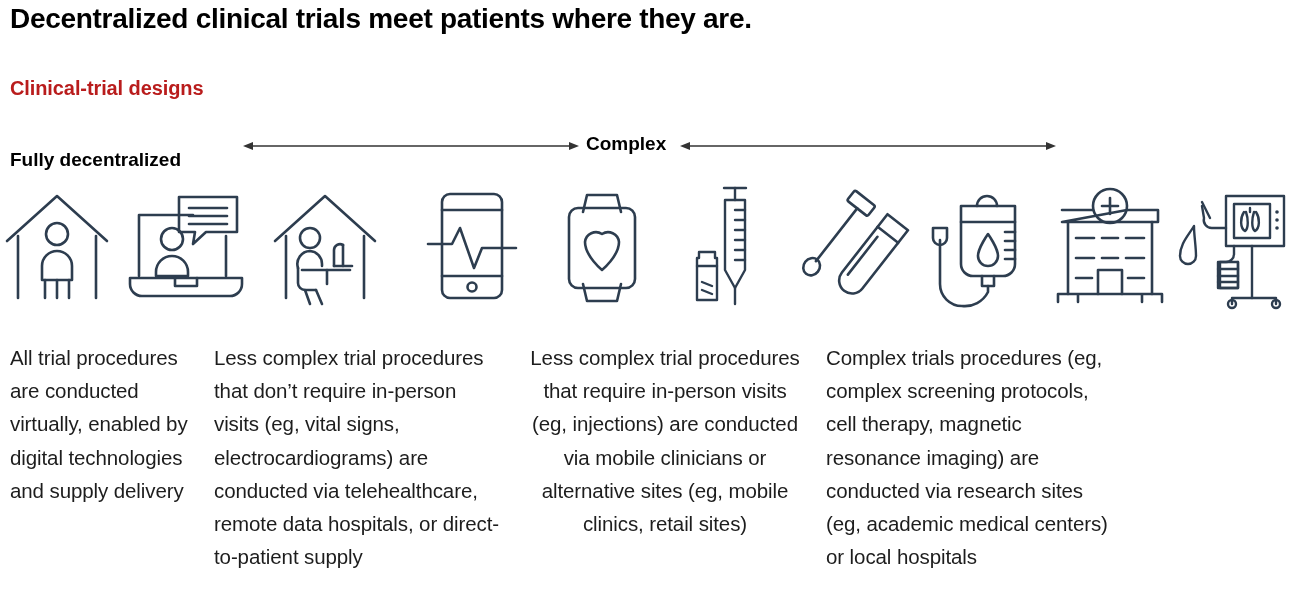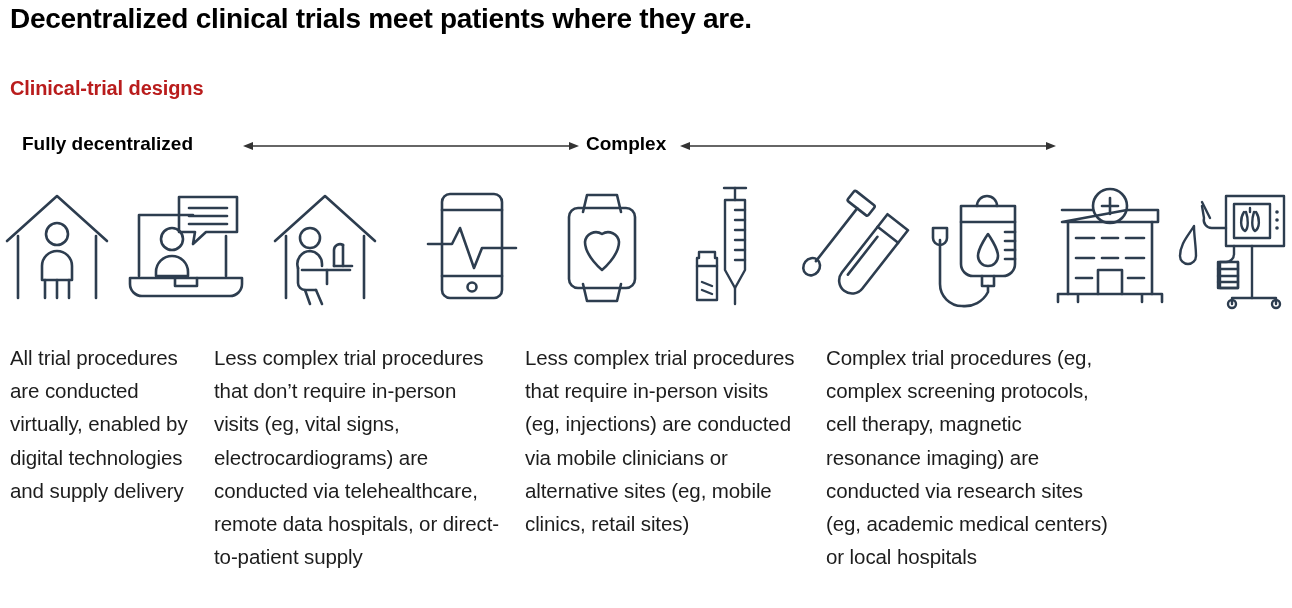--- a/index.html
+++ b/index.html
@@ -59,21 +59,21 @@
   }
   .spec-label {
     position: absolute;
     top: 0;
     font-size: 19px;
     font-weight: bold;
     line-height: 28px;
     color: #000000;
     white-space: nowrap;
   }
-  .spec-label.left   { left: 22px; }
+  .spec-label.left   { left: 10px; margin-top: 16px; }
   .spec-label.mid    { left: 586px; }
   .spec-label.right  { left: 1070px; }
 
   .arrow {
     position: absolute;
     top: 6px;
     height: 20px;
   }
   .arrow.one { left: 243px; width: 336px; }
   .arrow.two { left: 680px; width: 376px; }
@@ -108,21 +108,21 @@
     position: absolute;
     top: 0;
     font-size: 20.5px;
     line-height: 33.2px;
     color: #1d1d1d;
     letter-spacing: -0.1px;
     white-space: pre-line;
   }
   .col.c1 { left: 10px;   width: 190px; }
   .col.c2 { left: 214px;  width: 288px; }
-  .col.c3 { left: 525px;  width: 280px; }
+  .col.c3 { left: 525px;  width: 280px; text-align: center; }
   .col.c4 { left: 826px;  width: 290px; }
   .col.c5 { left: 1128px; width: 165px; }
 </style>
 </head>
 <body>
 
 <div class="page">
 
   <div class="title">Decentralized clinical trials meet patients where they are.</div>
 
@@ -310,16 +310,16 @@
         <line x1="36" y1="88" x2="56" y2="88"></line>
         <line x1="36" y1="94" x2="56" y2="94"></line>
       </svg>
     </div>
   </div>
 
   <div class="cols">
     <div class="col c1">All trial procedures are conducted virtually, enabled by digital technologies and supply delivery</div>
     <div class="col c2">Less complex trial procedures that don’t require in-person visits (eg, vital signs, electrocardiograms) are conducted via telehealthcare, remote data hospitals, or direct-to-patient supply</div>
     <div class="col c3">Less complex trial procedures that require in-person visits (eg, injections) are conducted via mobile clinicians or alternative sites (eg, mobile clinics, retail sites)</div>
-    <div class="col c4">Complex trial procedures (eg, complex screening protocols, cell therapy, magnetic resonance imaging) are conducted via research sites (eg, academic medical centers) or local hospitals</div>
+    <div class="col c4">Complex trials procedures (eg, complex screening protocols, cell therapy, magnetic resonance imaging) are conducted via research sites (eg, academic medical centers) or local hospitals</div>
   </div>
 
 </div>
 
 </body></html>

